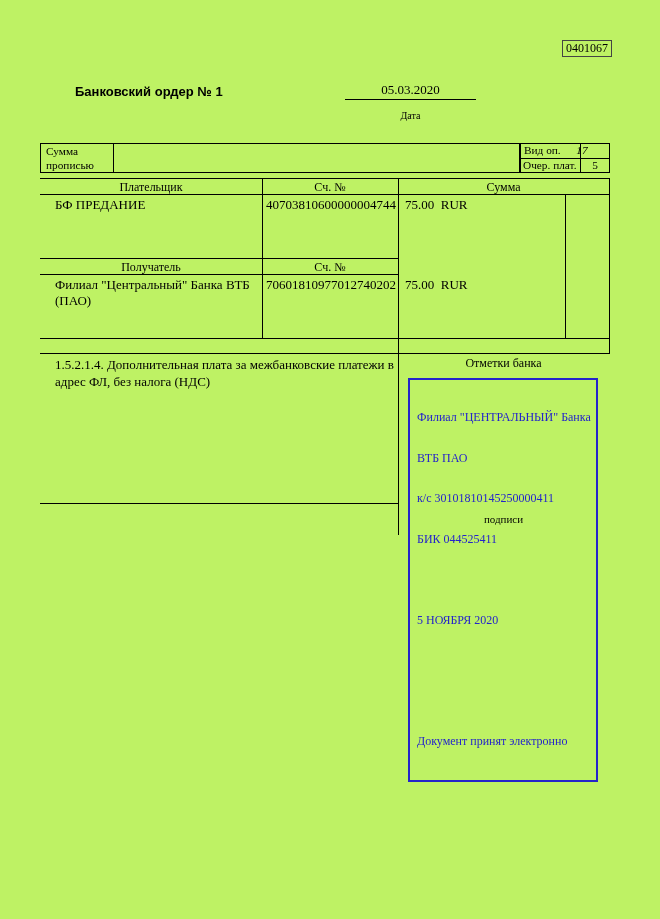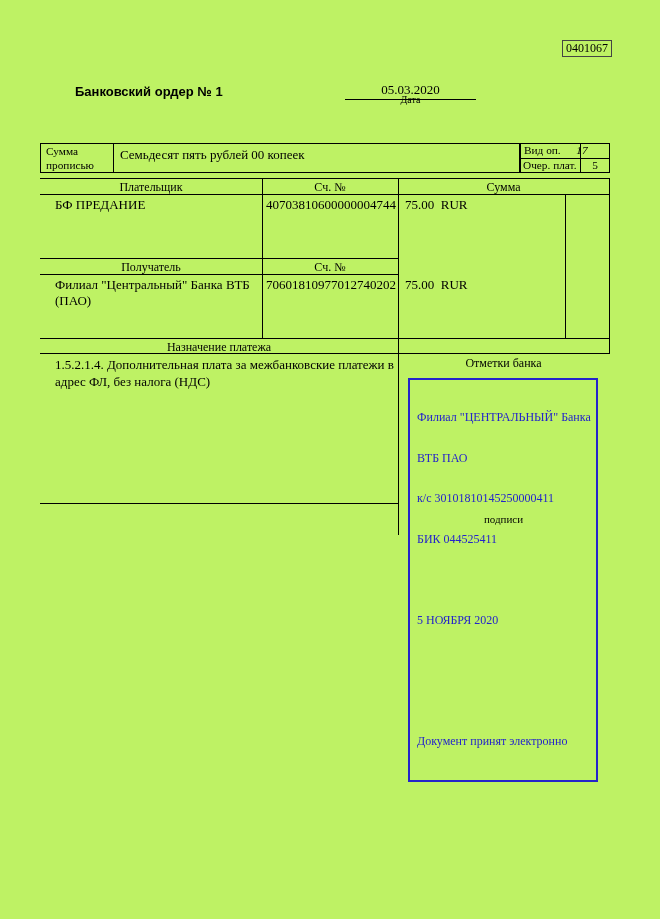--- a/index.html
+++ b/index.html
@@ -36,26 +36,25 @@
 <body>
 
 <div class="page">
 
   <div class="abs code-box" style="left:562px;top:40px;width:50px;height:17px;">0401067</div>
 
   <div class="abs title" style="left:55px;top:84px;">Банковский ордер № 1</div>
 
   <div class="abs serif13 center" style="left:345px;top:82px;width:131px;">05.03.2020</div>
   <div class="hline" style="left:345px;top:99px;width:131px;"></div>
-  <div class="abs center" style="left:345px;top:94px;width:131px;font-size:10px;">Дата</div>
+  <div class="abs center" style="left:345px;top:110px;width:131px;font-size:10px;">Дата</div>
 
   <div class="abs box" style="left:40px;top:143px;width:480px;height:30px;"></div>
   <div class="vline" style="left:113px;top:143px;height:30px;"></div>
   <div class="abs small-label" style="left:46px;top:145px;width:64px;">Сумма прописью</div>
-  <div class="abs serif13" style="left:120px;top:147px;">Семьдесят пять рублей 00 копеек</div>
 
   <div class="abs box" style="left:520px;top:143px;width:90px;height:30px;"></div>
   <div class="hline" style="left:520px;top:158px;width:90px;"></div>
   <div class="vline" style="left:580px;top:143px;height:30px;"></div>
   <div class="abs small-label" style="left:524px;top:144px;">Вид оп.</div>
   <div class="abs small-label center" style="left:557px;top:144px;width:50px;font-style:italic;">17</div>
   <div class="abs small-label" style="left:523px;top:159px;">Очер. плат.</div>
   <div class="abs small-label center" style="left:580px;top:159px;width:30px;">5</div>
 
   <div class="hline" style="left:40px;top:178px;width:570px;"></div>
@@ -78,21 +77,20 @@
   <div class="abs serif13" style="left:266px;top:197px;">40703810600000004744</div>
   <div class="abs serif13 pre" style="left:405px;top:197px;">75.00  RUR</div>
 
   <div class="abs serif12 center" style="left:40px;top:260px;width:222px;">Получатель</div>
   <div class="abs serif12 center" style="left:262px;top:260px;width:136px;">Сч. №</div>
 
   <div class="abs serif13 wrap2" style="left:55px;top:277px;width:205px;">Филиал "Центральный" Банка ВТБ (ПАО)</div>
   <div class="abs serif13" style="left:266px;top:277px;">70601810977012740202</div>
   <div class="abs serif13 pre" style="left:405px;top:277px;">75.00  RUR</div>
 
-  <div class="abs serif12 center" style="left:40px;top:340px;width:358px;">Назначение платежа</div>
   <div class="abs serif13" style="left:55px;top:356px;width:345px;line-height:17px;">1.5.2.1.4. Дополнительная плата за межбанковские платежи в адрес ФЛ, без налога (НДС)</div>
 
   <div class="abs serif12 center" style="left:398px;top:356px;width:211px;">Отметки банка</div>
 
   <div class="abs stamp" style="left:408px;top:378px;width:190px;">
     <div class="stamp-line">Филиал "ЦЕНТРАЛЬНЫЙ" Банка</div>
     <div class="stamp-line">ВТБ ПАО</div>
     <div class="stamp-line">к/с 30101810145250000411</div>
     <div class="stamp-line">БИК 044525411</div>
     <div class="stamp-line"></div>

